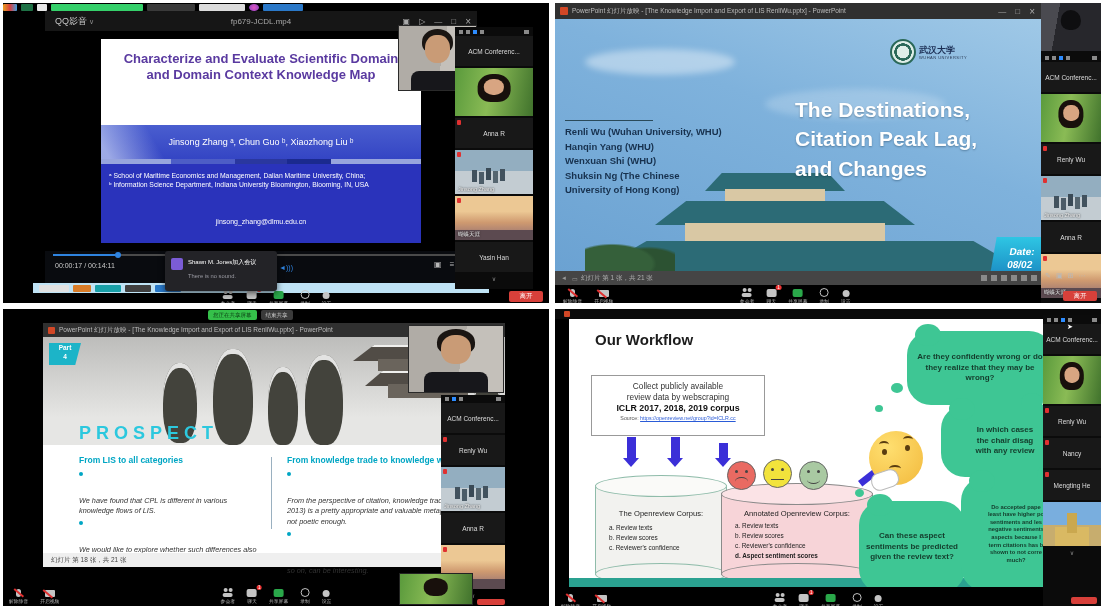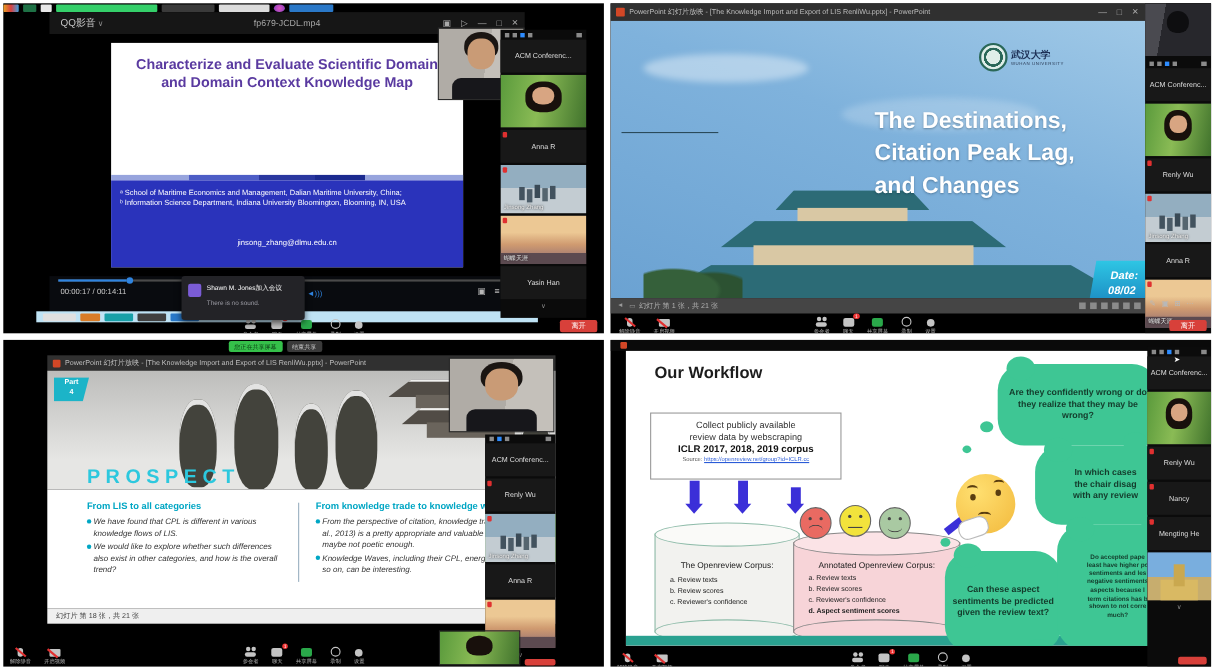--- a/index.html
+++ b/index.html
@@ -128,21 +128,21 @@
 
 #q3 .win3{left:40px;top:14px;width:462px;height:244px;background:#000;}
 .snow{position:absolute;left:0;top:14px;width:462px;height:108px;background:linear-gradient(#bdbdbb,#e6e6e4 75%);overflow:hidden;}
 .tree{position:absolute;background:#43433c;border-radius:45% 45% 40% 40%;box-shadow:inset 0 5px 0 rgba(255,255,255,.85);}
 .pag{position:absolute;background:#514c46;clip-path:polygon(0 100%,14% 0,86% 0,100% 100%);border-top:2px solid #f0f0ee;}
 .pagbody{position:absolute;background:#6a645c;}
 .ribbon{position:absolute;left:6px;top:6px;width:32px;height:22px;background:#1cb4c8;clip-path:polygon(0 0,100% 0,82% 100%,0 100%);color:#fff;font-size:6.5px;font-weight:bold;text-align:center;line-height:1.4;z-index:3;}
 .prospect{position:absolute;left:36px;top:86px;font-size:18px;font-weight:bold;letter-spacing:5px;color:#2cc8de;z-index:3;}
 .panel{position:absolute;left:0;top:122px;width:462px;height:108px;background:#fff;}
 .colh{font-size:8.5px;font-weight:bold;color:#00a6c4;margin-bottom:4px;}
-.bullet{display:flex;gap:2px;margin-bottom:2px;}
+.bullet{display:flex;gap:20px;margin-bottom:2px;flex-direction:column;}
 .bdot{flex:0 0 auto;width:4px;height:4px;border-radius:50%;background:#00a6c4;margin-top:2.5px;}
 .btext{font-size:7.3px;font-style:italic;color:#333;line-height:1.45;}
 .vdiv{position:absolute;left:228px;top:12px;width:1px;height:72px;background:#9ab0c0;}
 .ssbar3{position:absolute;left:0;top:230px;width:462px;height:14px;background:#efefef;color:#444;display:flex;align-items:center;}
 .ssbar3 .stext{font-size:6.5px;margin-left:8px;white-space:nowrap;}
 .ssbar3 .ric{position:absolute;right:6px;display:flex;gap:4px;font-size:6px;color:#777;}
 .banner{position:absolute;left:205px;top:1px;height:10px;display:flex;gap:4px;z-index:5;}
 .bgreen{background:#35c04a;color:#0a3a12;font-size:5.5px;display:flex;align-items:center;padding:0 5px;border-radius:2px;}
 .bdark{background:#3a3a3a;color:#ccc;font-size:5.5px;display:flex;align-items:center;padding:0 5px;border-radius:2px;}
 .selfview{position:absolute;left:396px;top:264px;width:72px;height:30px;background:linear-gradient(100deg,#5a9a3c,#8abb55 45%,#40722c);border:1px solid #222;z-index:22;}
@@ -218,20 +218,24 @@
         <span class="i-cast"></span>
         <span class="i-flag"></span>
         <span class="i-min"></span>
         <span class="i-max"></span>
         <span class="i-close"></span>
       </span>
     </div>
     <div class="vid">
       <div class="slide1">
         <div class="s1-title">Characterize and Evaluate Scientific Domain and Domain Context Knowledge Map</div>
+        <div class="s1-band">
+          <div class="s1-swirl"></div>
+          <span class="s1-authors">Jinsong Zhang ᵃ, Chun Guo ᵇ, Xiaozhong Liu ᵇ</span>
+        </div>
         <div class="s1-div"></div>
         <div class="s1-dark">
           <div class="aff">ᵃ School of Maritime Economics and Management, Dalian Maritime University, China;</div>
           <div class="aff">ᵇ Information Science Department, Indiana University Bloomington, Blooming, IN, USA</div>
           <div class="s1-mail">jinsong_zhang@dlmu.edu.cn</div>
         </div>
       </div>
     </div>
     <div class="pctrl">
       <div class="tl">
@@ -368,20 +372,28 @@
       <div class="trees"></div>
     </div>
     <div class="logo">
       <div class="ring"></div>
       <div>
         <div class="lcn">武汉大学</div>
         <div class="len">WUHAN UNIVERSITY</div>
       </div>
     </div>
     <div class="s2-rule"></div>
+    <div class="s2-authors">
+
+    <div class="ln">Renli Wu (Wuhan University, WHU)</div>
+        <div class="ln">Hanqin Yang (WHU)</div>
+        <div class="ln">Wenxuan Shi (WHU)</div>
+        <div class="ln">Shuksin Ng (The Chinese</div>
+        <div class="ln">University of Hong Kong)</div>
+      </div>
     <div class="s2-sub">
       <div>The Destinations,</div>
       <div>Citation Peak Lag,</div>
       <div>and Changes</div>
     </div>
     <div class="datebox">
       <span>Date:</span>
       <span>08/02</span>
     </div>
   </div>

